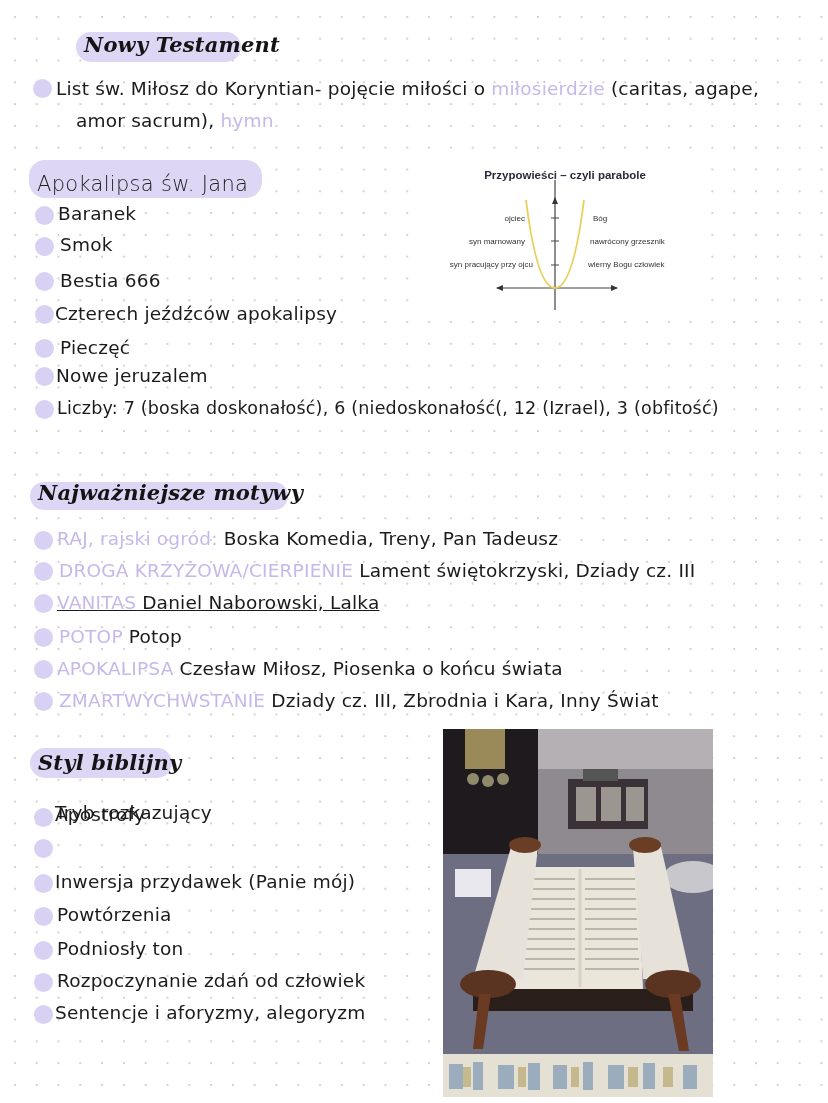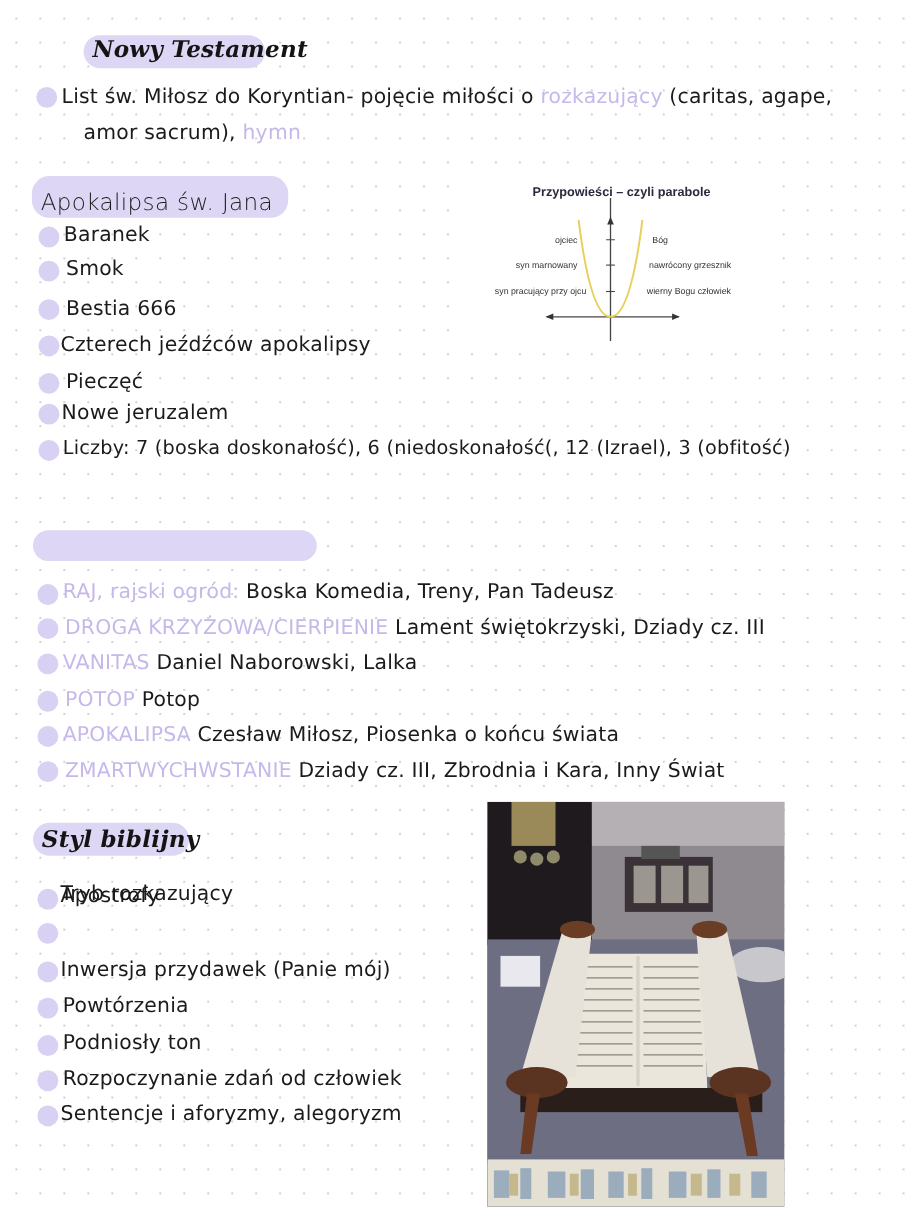--- a/index.html
+++ b/index.html
@@ -87,21 +87,21 @@
 </head>
 <body>
 
 <div class="heading" style="left:30px; top:30px;margin-left:48px;">
   <span class="blob" style="left:-2px; top:2px; width:165px; height:30px;"></span>
   <span>Nowy Testament</span>
 </div>
 
 <span class="bullet" style="left:33px; top:79px;"></span>
 <div class="line" style="left:56px; top:80px;">
-  <span>List św. Miłosz do Koryntian- pojęcie miłości o </span><span class="accent">rozkazujący</span><span> (caritas, agape,</span>
+  <span>List św. Miłosz do Koryntian- pojęcie miłości o </span><span class="accent">miłosierdzie</span><span> (caritas, agape,</span>
 </div>
 <div class="line" style="left:56px; top:112px;margin-left:20px;">
   <span>amor sacrum), </span><span class="accent">hymn</span>
 </div>
 
 <div class="subheading" style="left:29px; top:160px;">Apokalipsa św. Jana</div>
 
 <span class="bullet" style="left:35px; top:206px;"></span>
 <div class="line" style="left:58px; top:205px;">Baranek</div>
 <span class="bullet" style="left:35px; top:237px;"></span>
@@ -133,32 +133,33 @@
   <div class="chart-label" style="right:180px; top:54px;">ojciec</div>
   <div class="chart-label" style="right:180px; top:77px;">syn marnowany</div>
   <div class="chart-label" style="right:172px; top:100px;">syn pracujący przy ojcu</div>
   <div class="chart-label" style="left:168px; top:54px;">Bóg</div>
   <div class="chart-label" style="left:165px; top:77px;">nawrócony grzesznik</div>
   <div class="chart-label" style="left:163px; top:100px;">wierny Bogu człowiek</div>
 </div>
 
 <div class="heading" style="left:32px; top:478px;">
   <span class="blob" style="left:-2px; top:4px; width:258px; height:28px;"></span>
+  <span>Najważniejsze motywy</span>
 </div>
 
 <span class="bullet" style="left:34px; top:531px;"></span>
 <div class="line" style="left:57px; top:530px;">
   <span class="accent">RAJ, rajski ogród:</span><span> Boska Komedia, Treny, Pan Tadeusz</span>
 </div>
 <span class="bullet" style="left:34px; top:562px;"></span>
 <div class="line" style="left:59px; top:562px;">
   <span class="accent">DROGA KRZYŻOWA/CIERPIENIE</span><span> Lament świętokrzyski, Dziady cz. III</span>
 </div>
 <span class="bullet" style="left:34px; top:594px;"></span>
-<div class="line" style="left:57px; top:594px;">
+<div class="line" style="left:57px; top:594px;text-decoration:underline;">
   <span class="accent">VANITAS</span><span> Daniel Naborowski, Lalka</span>
 </div>
 <span class="bullet" style="left:34px; top:628px;"></span>
 <div class="line" style="left:59px; top:628px;text-align:center;">
   <span class="accent">POTOP</span><span> Potop</span>
 </div>
 <span class="bullet" style="left:34px; top:660px;"></span>
 <div class="line" style="left:57px; top:660px;">
   <span class="accent">APOKALIPSA</span><span> Czesław Miłosz, Piosenka o końcu świata</span>
 </div>

